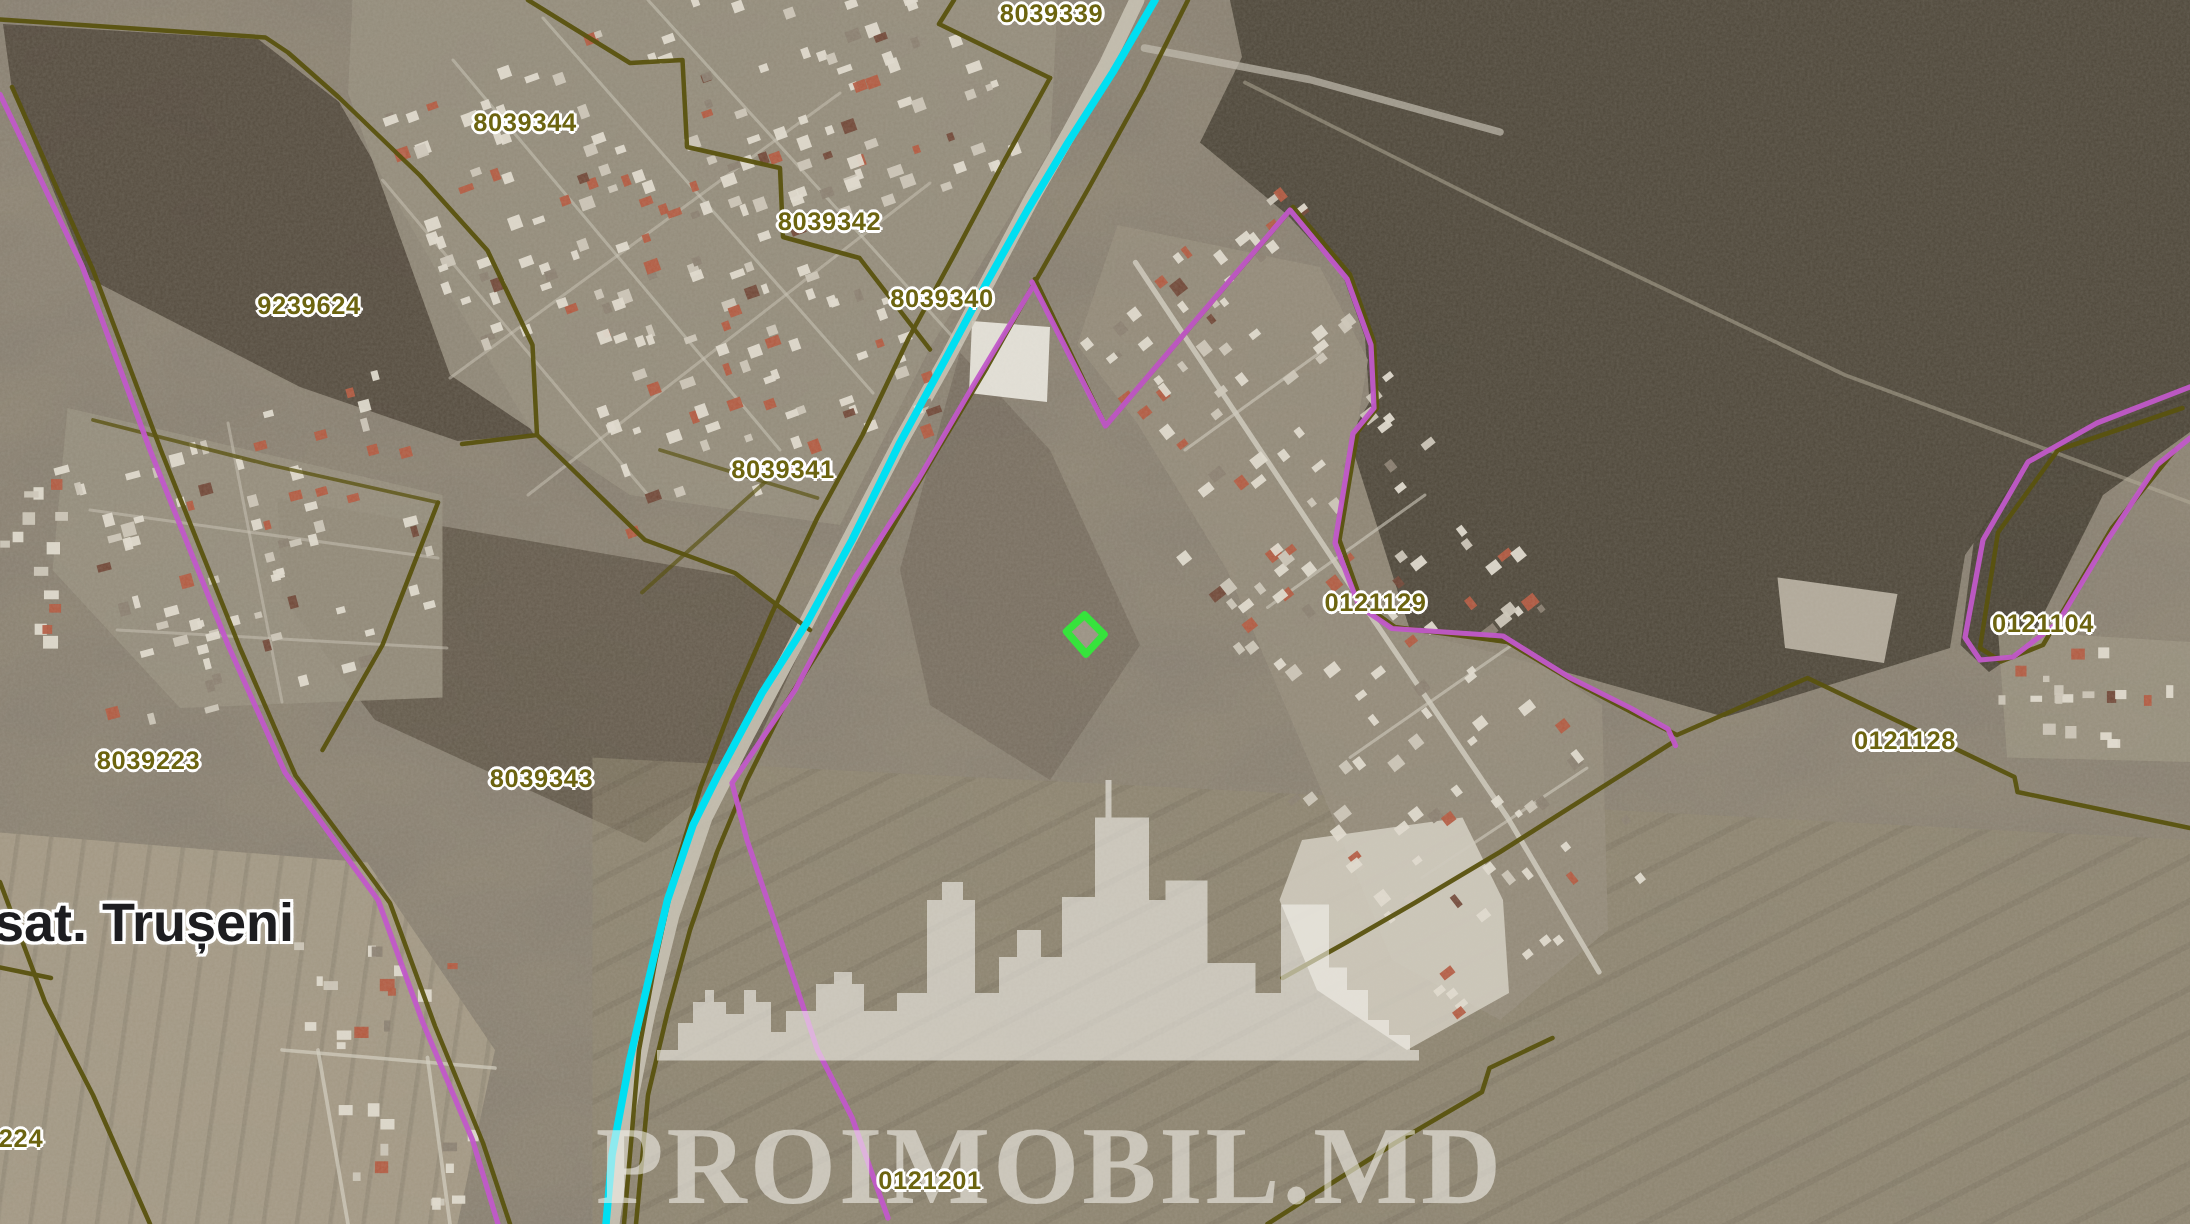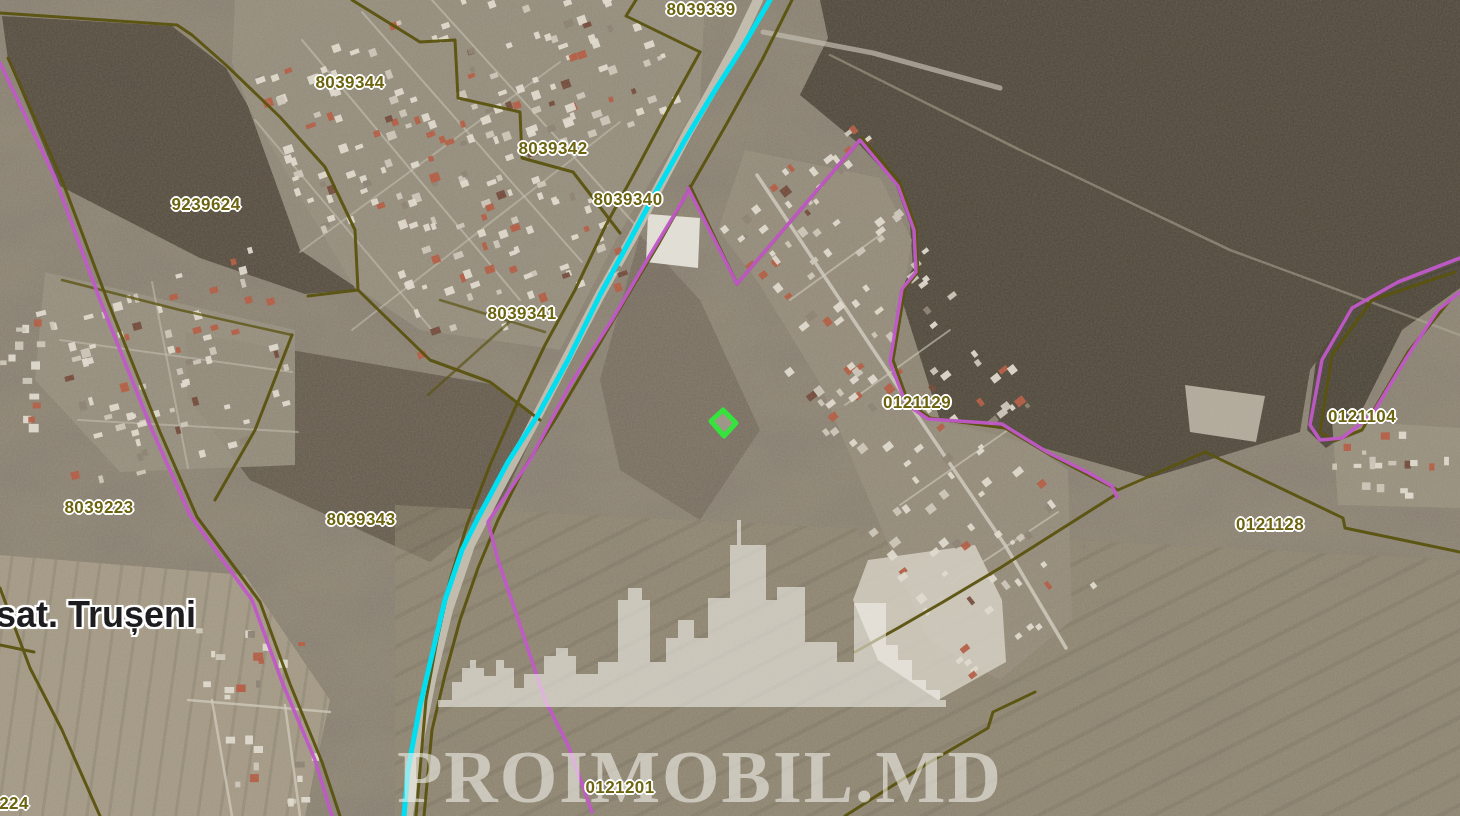--- a/index.html
+++ b/index.html
@@ -710,20 +710,20 @@
 
 <div id="labels">
       <div class="lbl parcel" style="left: 701px; top: 9px;">8039339</div>
       <div class="lbl parcel" style="left: 350px; top: 82px;">8039344</div>
       <div class="lbl parcel" style="left: 517px; top: 148px; margin-left: 36px;">8039342</div>
       <div class="lbl parcel" style="left: 628px; top: 199px;">8039340</div>
       <div class="lbl parcel" style="left: 206px; top: 204px;">9239624</div>
       <div class="lbl parcel" style="left: 522px; top: 313px;">8039341</div>
       <div class="lbl parcel" style="left: 917px; top: 402px;">0121129</div>
       <div class="lbl parcel" style="left: 1362px; top: 416px;">0121104</div>
-      <div class="lbl parcel" style="left: 1270px; top: 494px; margin-top: 30px;">0121128</div>
+      <div class="lbl parcel" style="left: 1270px; top: 494px;">0121128</div>
       <div class="lbl parcel" style="left: 99px; top: 507px;">8039223</div>
       <div class="lbl parcel" style="left: 361px; top: 519px;">8039343</div>
       <div class="lbl parcel" style="left: 620px; top: 787px;">0121201</div>
-      <div class="lbl parcel" style="left: 14px; top: 759px; margin-top: 44px;">224</div>
+      <div class="lbl parcel" style="left: 14px; top: 759px;">224</div>
       <div class="lbl place left" style="left: -4px; top: 615px;">sat. Trușeni</div>
     </div>
 </div>
 
 </body></html>

